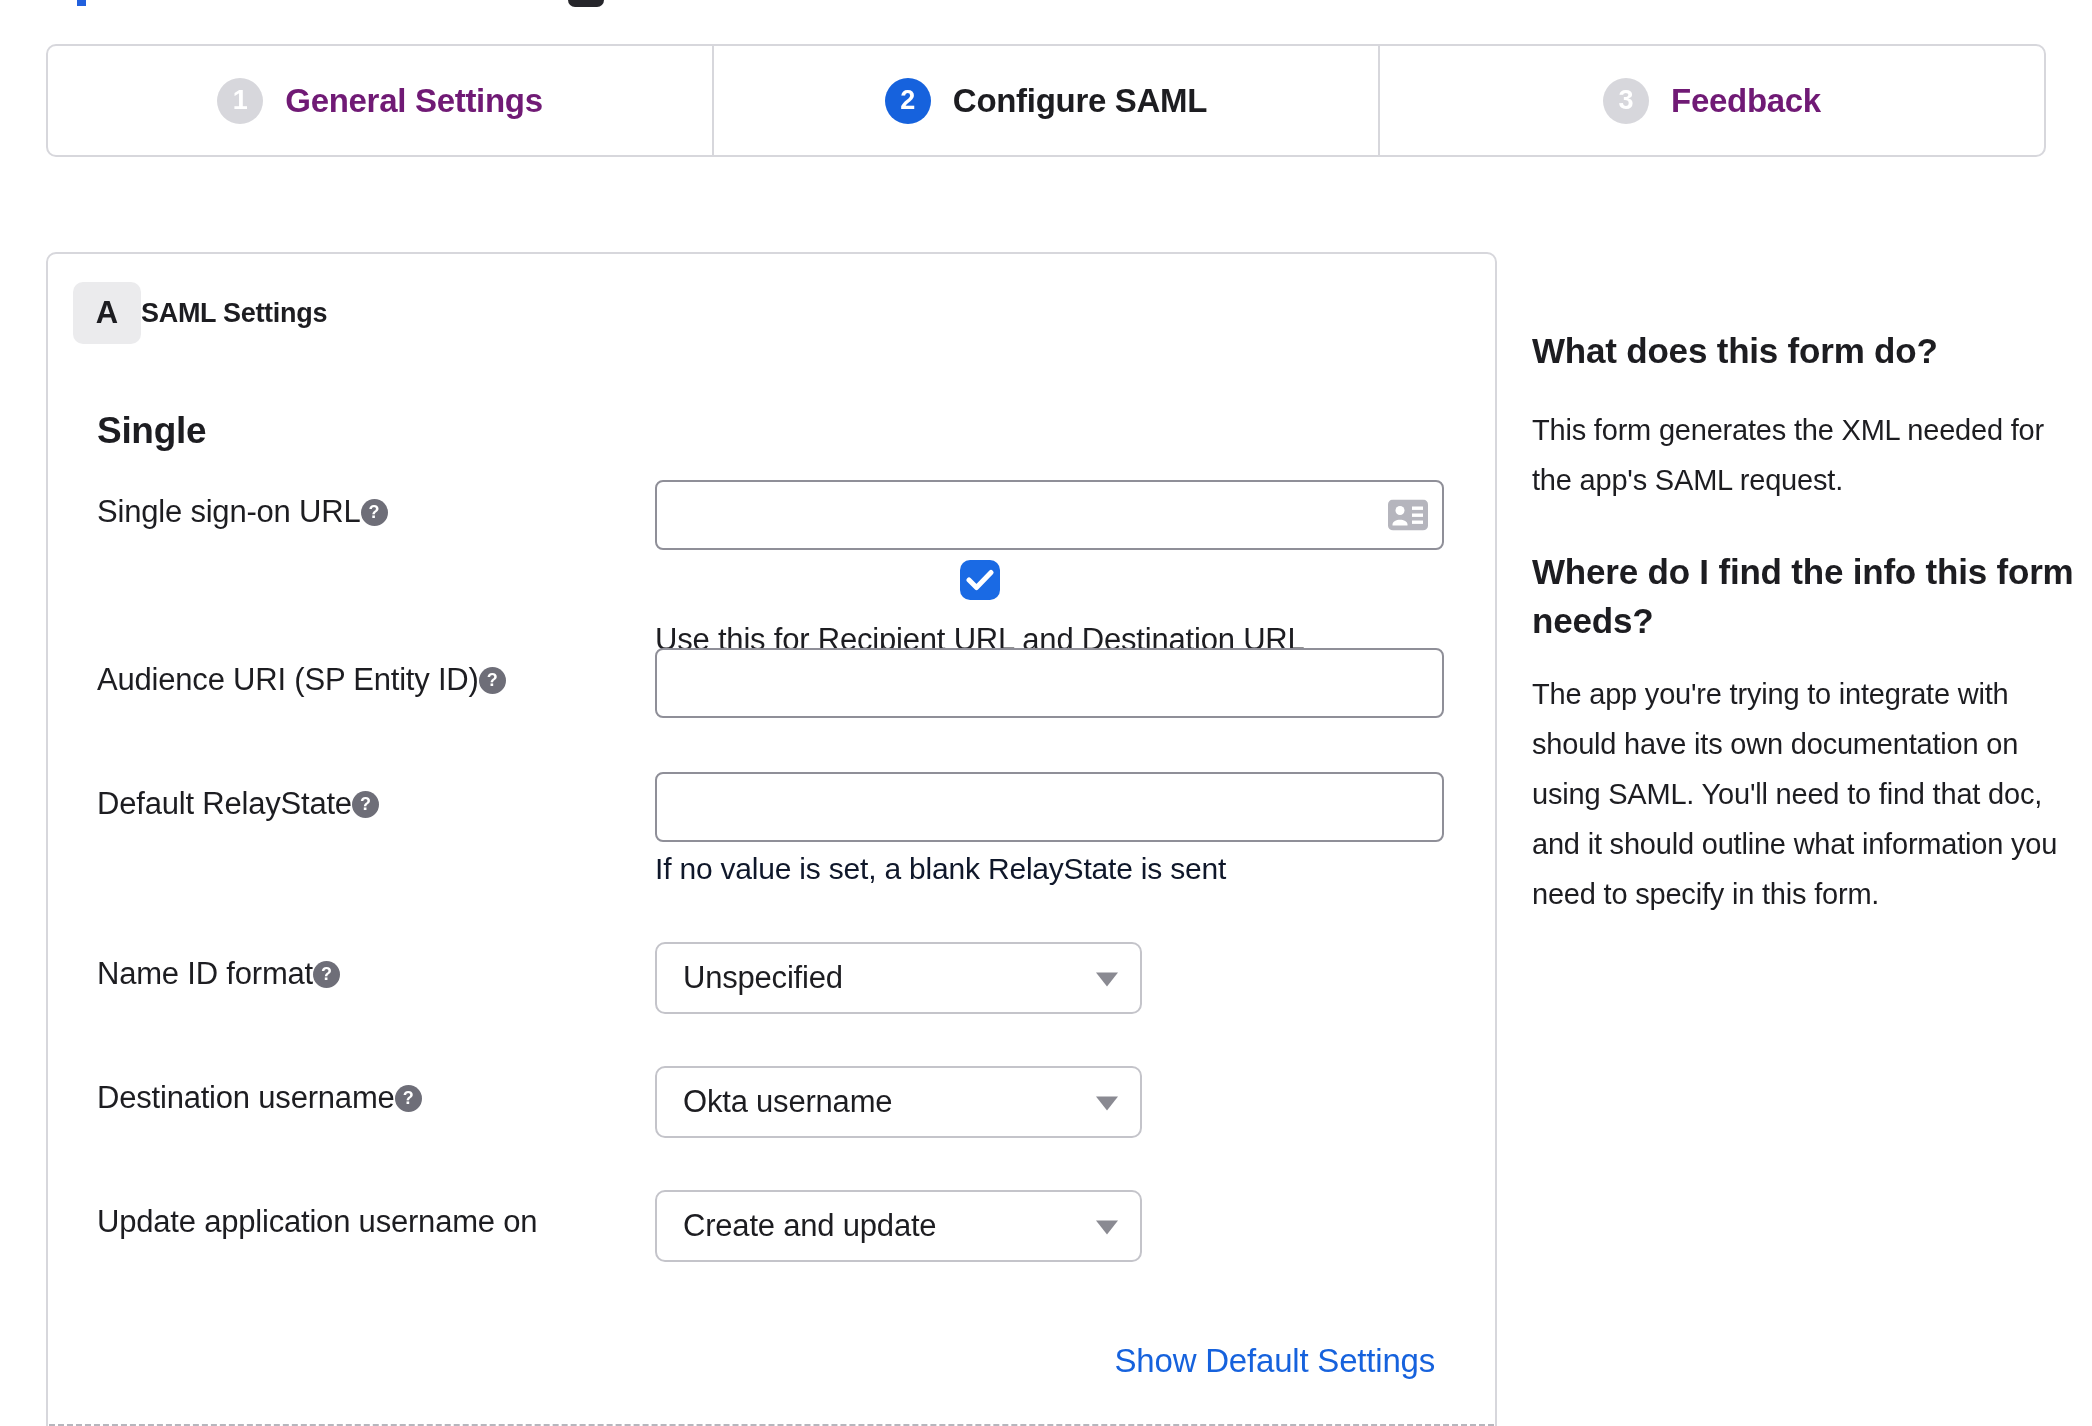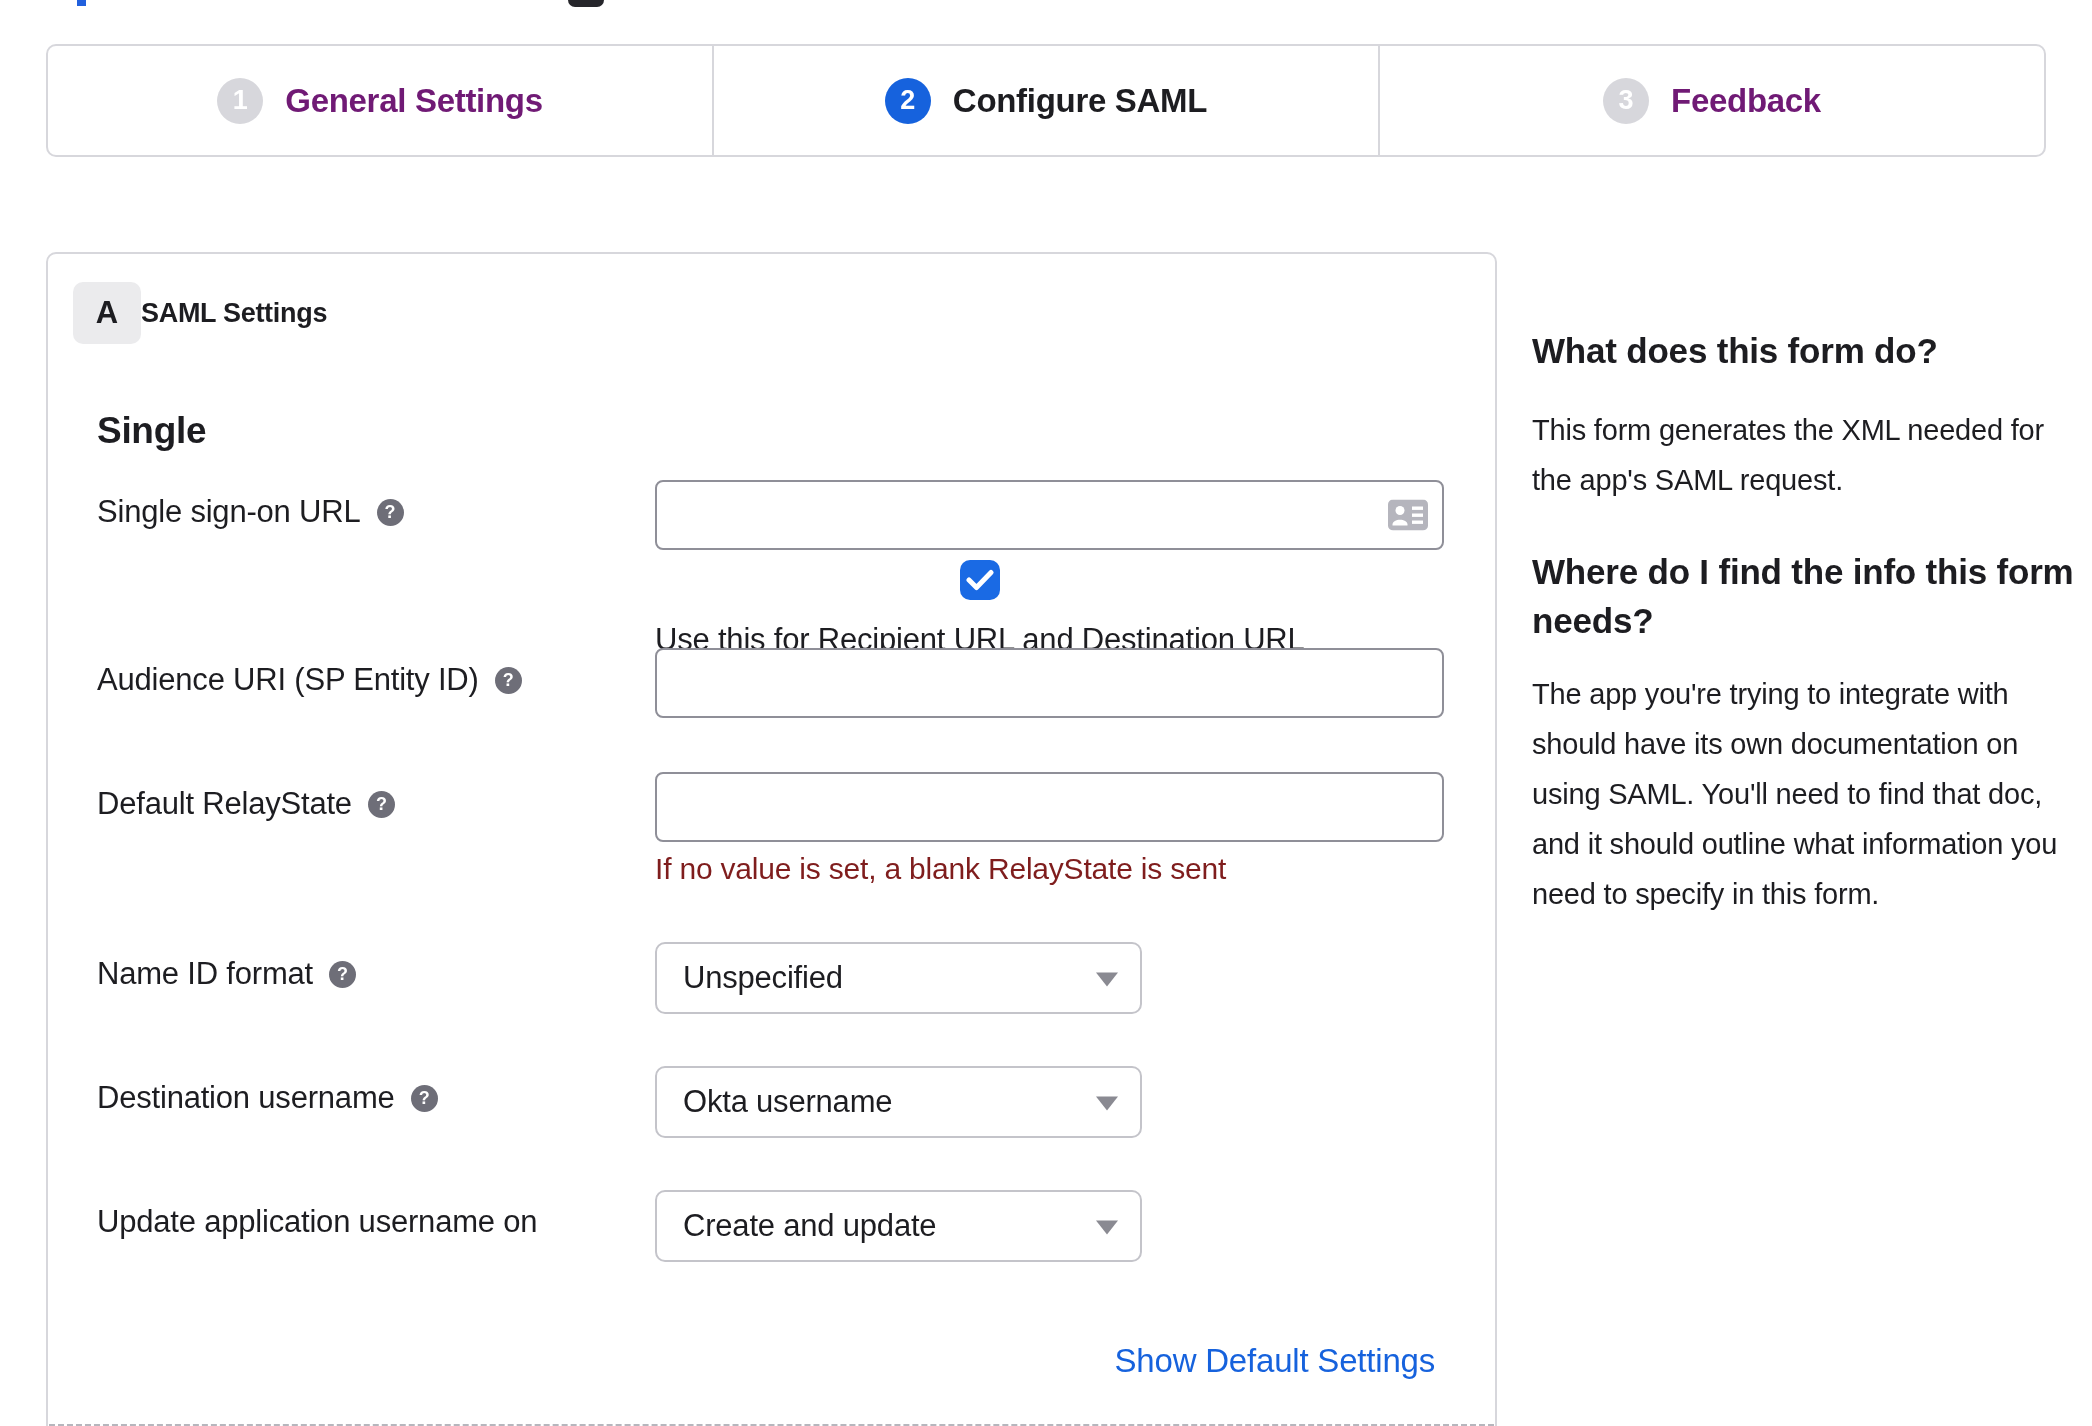--- a/index.html
+++ b/index.html
@@ -43,21 +43,21 @@
   .badge {
     width:68px; height:62px; background:#ebebed; border-radius:10px;
     display:flex; align-items:center; justify-content:center;
     font-size:31px; font-weight:bold; color:#1d1d21;
   }
   .section-title { font-size:27px; font-weight:bold; letter-spacing:-0.3px; }
 
   .group-heading { position:absolute; left:49px; top:156px; font-size:37px; font-weight:bold; letter-spacing:-0.3px; }
 
   .field-label {
-    position:absolute; left:49px; display:flex; align-items:center; gap:16px;
+    position:absolute; left:49px; display:flex; align-items:center; 
     font-size:31px; color:#1d1d21; letter-spacing:-0.2px; white-space:nowrap;
   }
   .help-icon {
     width:27px; height:27px; border-radius:50%; background:#6e6e78; color:#fff;
     display:flex; align-items:center; justify-content:center;
     font-size:18px; font-weight:bold; cursor:pointer; flex:0 0 auto;
   }
 
   .input-wrap { position:absolute; left:607px; width:789px; height:70px; }
   .text-input {
@@ -67,21 +67,21 @@
   }
   .card-icon { position:absolute; right:16px; top:50%; transform:translateY(-50%); line-height:0; }
 
   .checkbox-row { position:absolute; left:607px; top:306px; display:flex; align-items:center; gap:22px;flex-direction:column; }
   .checkbox {
     width:40px; height:40px; background:#1a6ae4; border-radius:10px;
     display:flex; align-items:center; justify-content:center; cursor:pointer; flex:0 0 auto;
   }
   .checkbox-label { font-size:31px; letter-spacing:-0.2px; }
 
-  .helper-text { position:absolute; left:607px; top:598px; font-size:30px; color:#7f1d1d; letter-spacing:-0.2px; }
+  .helper-text { position:absolute; left:607px; top:598px; font-size:30px; color:#0f172a; letter-spacing:-0.2px; }
 
   .select {
     position:absolute; left:607px; width:487px; height:72px;
     border:2px solid #c4c4ca; border-radius:10px; background:#fff;
     display:flex; align-items:center; padding:0 46px 0 26px;
     font-size:31px; color:#1d1d21; letter-spacing:-0.2px; cursor:pointer;
   }
   .caret {
     position:absolute; right:22px; top:50%; transform:translateY(-40%);
     width:0; height:0;

